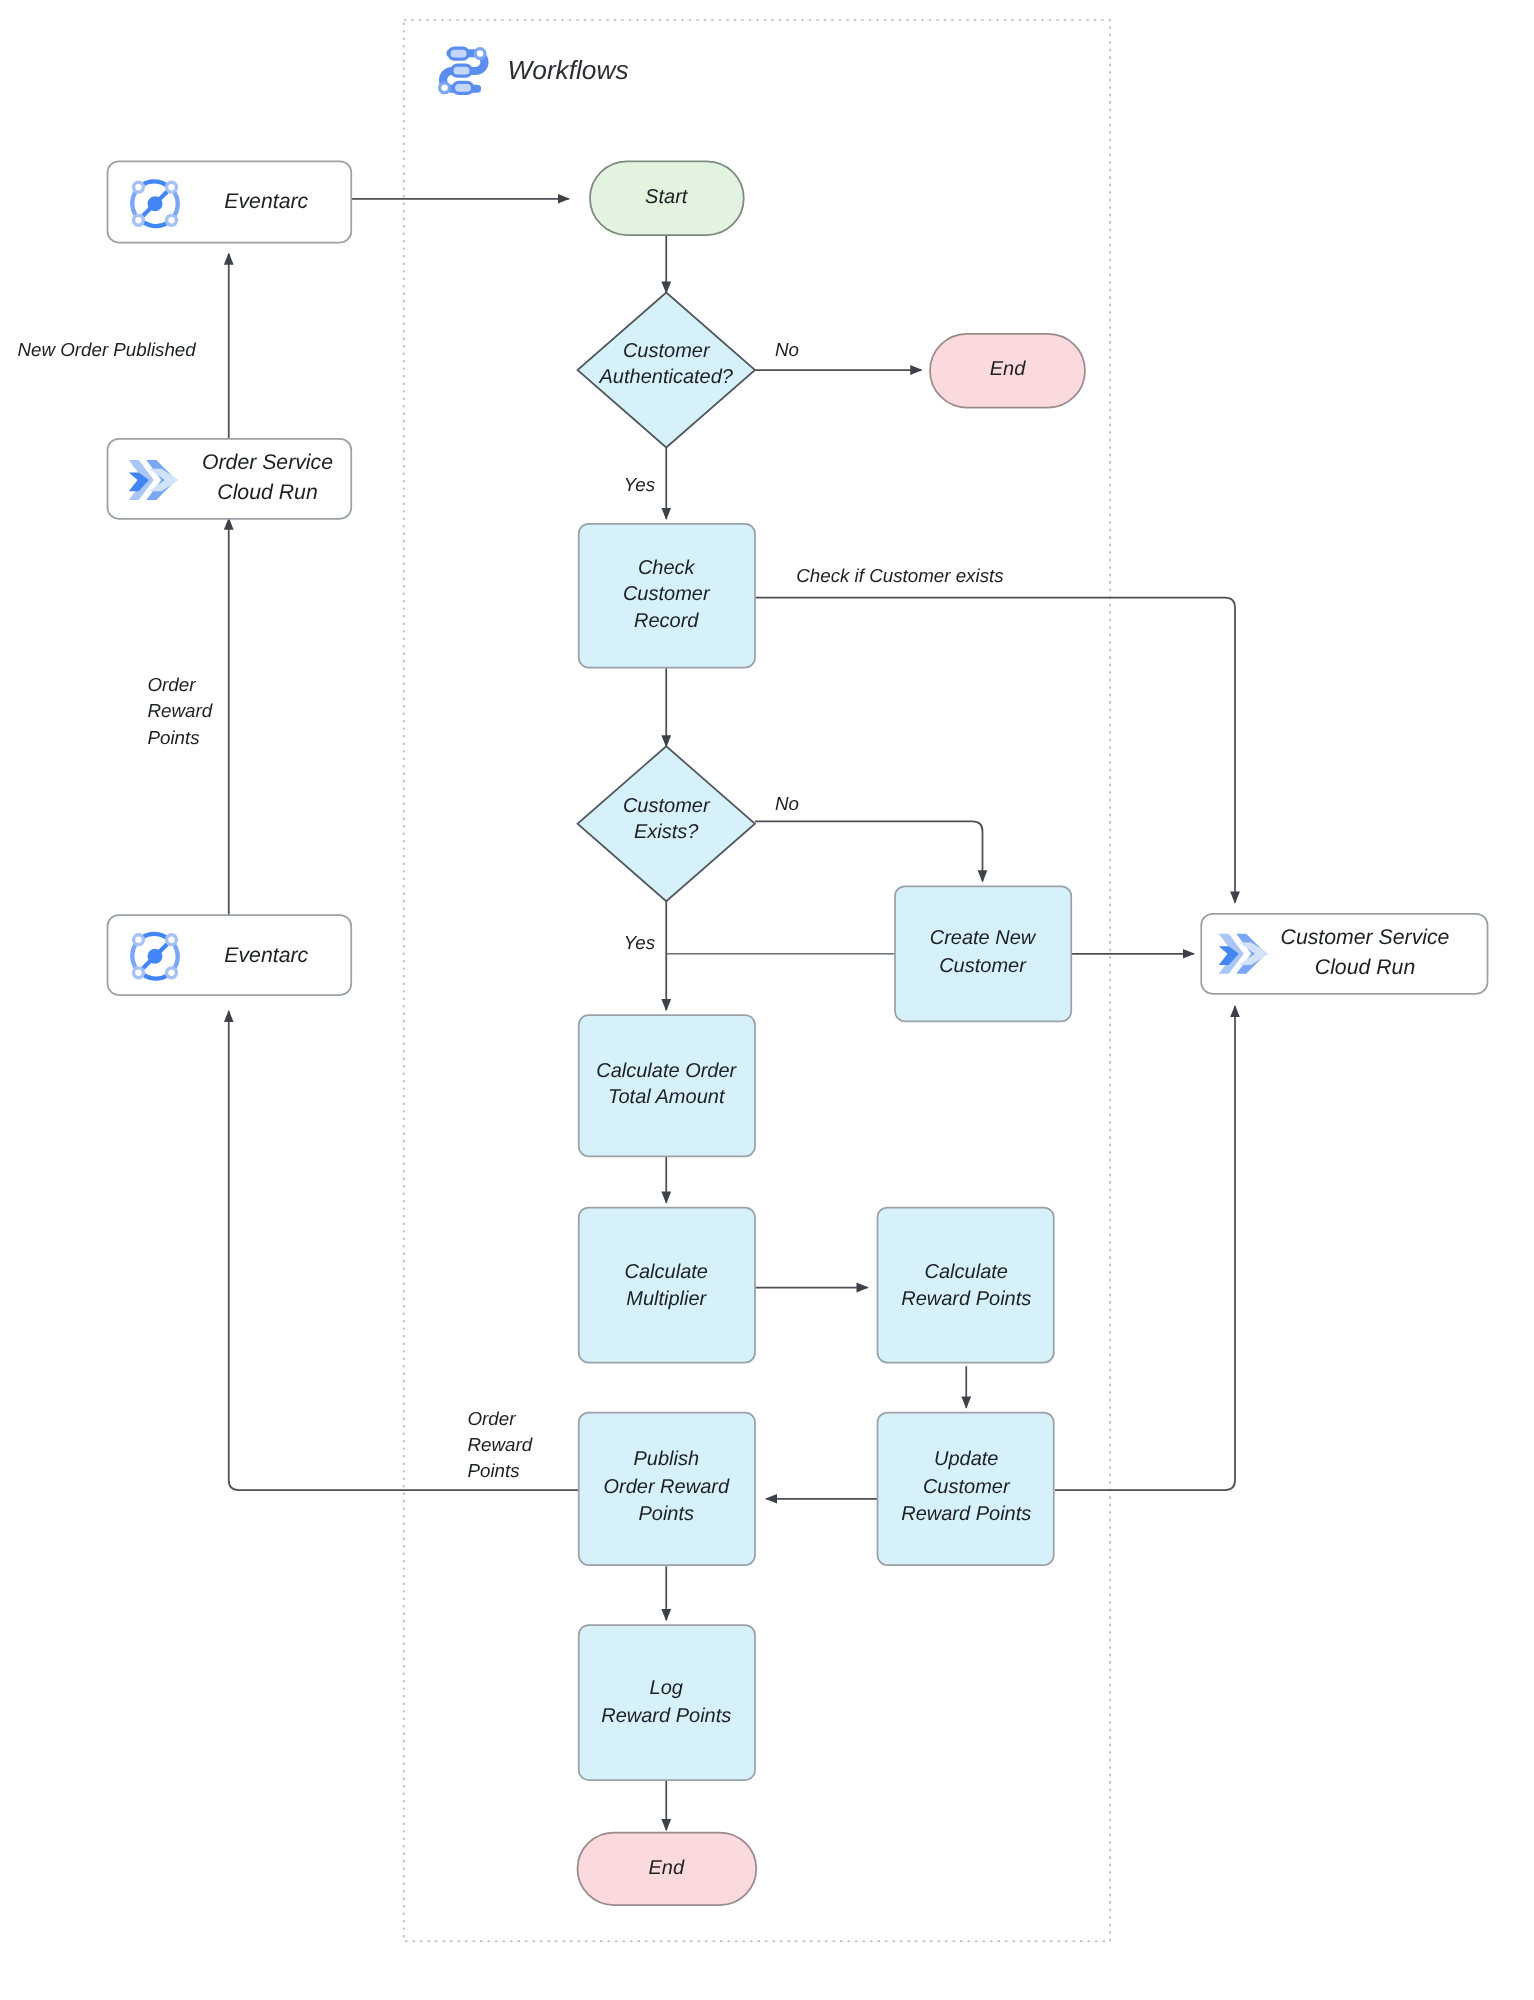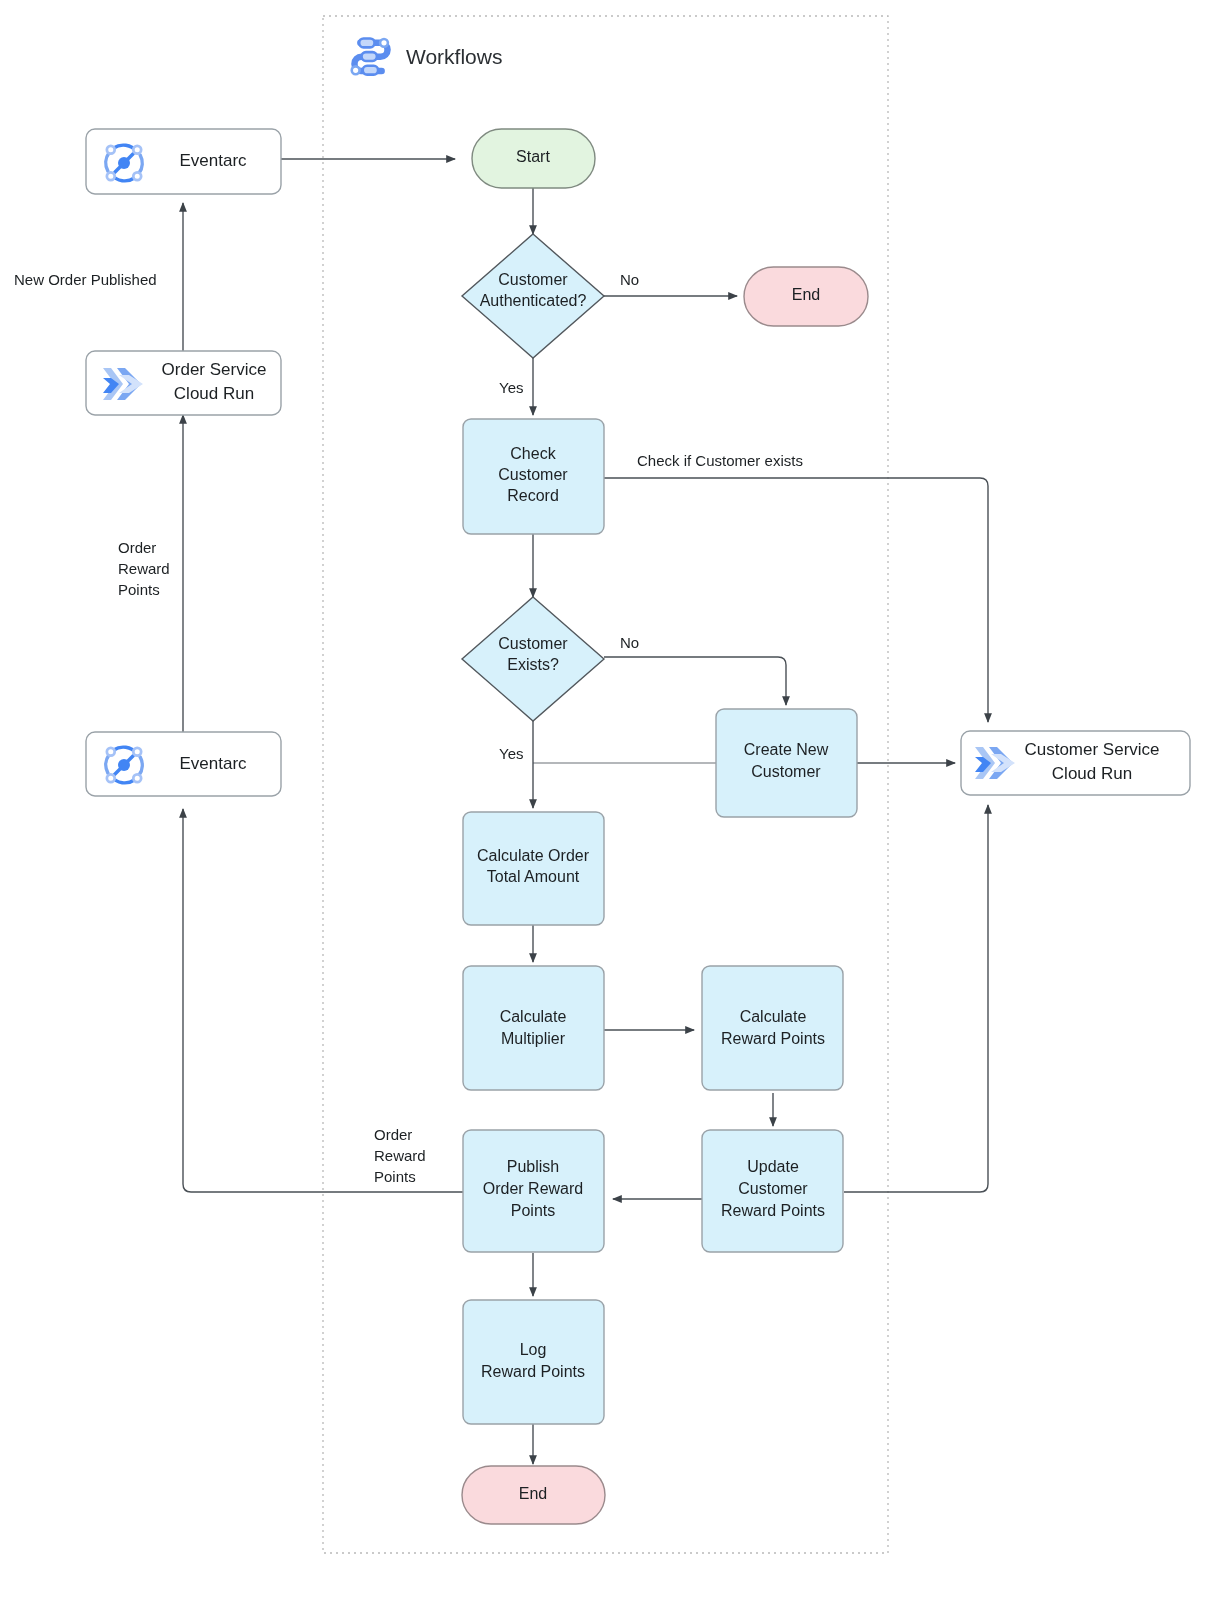--- a/index.html
+++ b/index.html
@@ -10,20 +10,21 @@
   body {
     width: 1227px;
     height: 1600px;
     font-family: "Liberation Sans", sans-serif;
     overflow: hidden;
   }
   #diagram-root {
     position: relative;
     width: 1227px;
     height: 1124px;
+    font-style: italic;
   }
   svg.flow {
     display: block;
     width: 1227px;
     height: 1600px;
   }
   .node-text {
     font-family: "Liberation Sans", sans-serif;
     font-size: 16px;
     fill: #1c2023;

